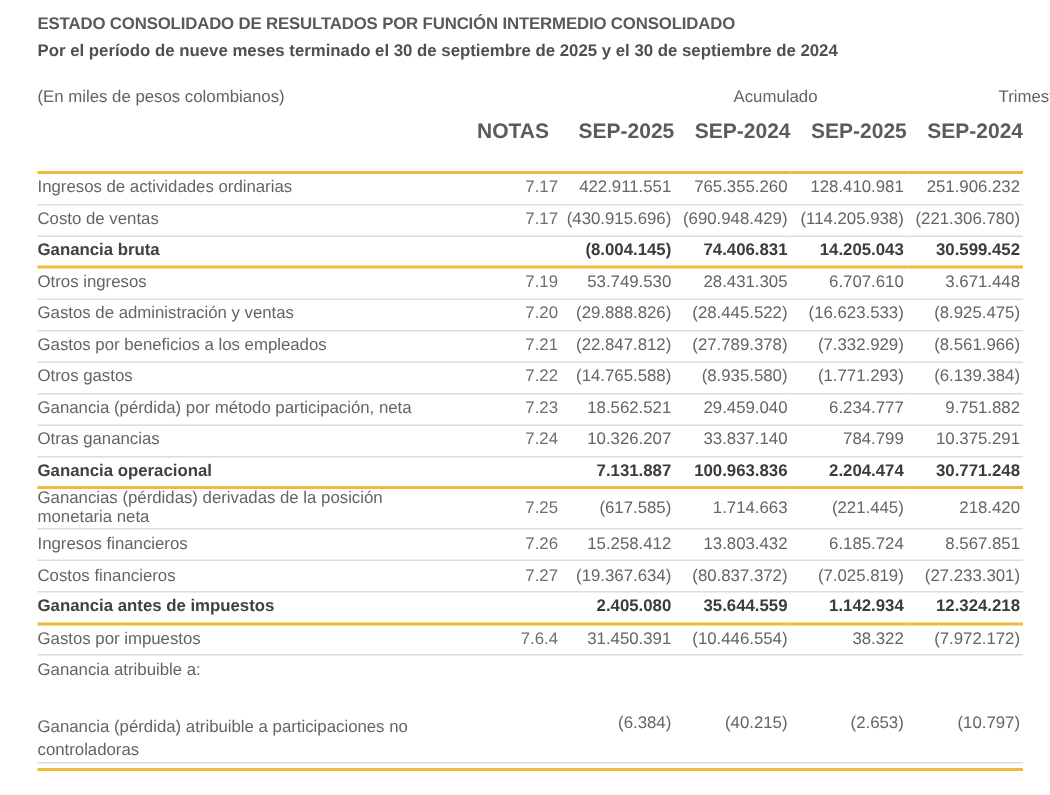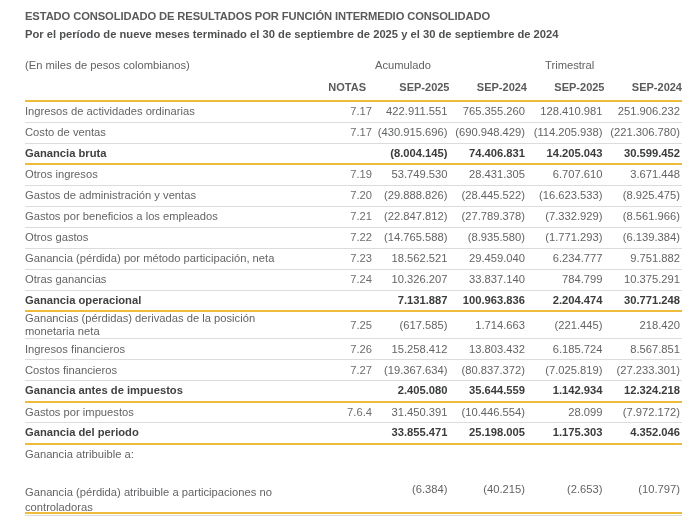--- a/index.html
+++ b/index.html
@@ -53,21 +53,21 @@
     color: #616265;
     line-height: 16px;
     white-space: nowrap;
   }
   .group-label {
     position: absolute;
     top: 0;
     font-size: 11.2px;
     color: #616265;
     line-height: 16px;
-    text-align: left;
+    text-align: right;
     white-space: nowrap;
   }
   .group-acumulado { left: 350px; width: 170px; }
   .group-trimestral { left: 520px; width: 170px; }
 
   
   .tbl-wrap {
     position: absolute;
     left: 25px;
     top: 70px;
@@ -85,26 +85,26 @@
 
   table.fin th, table.fin td {
     padding: 0;
     vertical-align: middle;
     line-height: 13px;
   }
 
   
   tr.head-row th {
     height: 24px;
-    font-size: 11px;
+    font-size: 14px;
     font-weight: bold;
     color: #5a5b5d;
     text-align: right;
     padding-right: 0px;
-    padding-bottom: 6px;
+    padding-bottom: 20px;
     vertical-align: bottom;
     border-bottom: 2.4px solid #efbb3a;
   }
   tr.head-row th.h-concept { border-bottom: 2.4px solid #efbb3a; }
   tr.head-row th.h-notas { text-align: right; padding-right: 6px; }
 
   
   td.concept {
     text-align: left;
     padding-left: 2px;
@@ -321,30 +321,22 @@
             <td class="num"><span class="cellvalue">2.405.080</span></td>
             <td class="num"><span class="cellvalue">35.644.559</span></td>
             <td class="num"><span class="cellvalue">1.142.934</span></td>
             <td class="num"><span class="cellvalue">12.324.218</span></td>
           </tr>
           <tr class="row">
             <td class="concept">Gastos por impuestos</td>
             <td class="notas">7.6.4</td>
             <td class="num"><span class="cellvalue">31.450.391</span></td>
             <td class="num"><span class="cellvalue">(10.446.554)</span></td>
-            <td class="num"><span class="cellvalue">28.099</span></td>
+            <td class="num"><span class="cellvalue">38.322</span></td>
             <td class="num"><span class="cellvalue">(7.972.172)</span></td>
-          </tr>
-          <tr class="row bold rule-gold">
-            <td class="concept">Ganancia del periodo</td>
-            <td class="notas"></td>
-            <td class="num"><span class="cellvalue">33.855.471</span></td>
-            <td class="num"><span class="cellvalue">25.198.005</span></td>
-            <td class="num"><span class="cellvalue">1.175.303</span></td>
-            <td class="num"><span class="cellvalue">4.352.046</span></td>
           </tr>
           <tr class="row rule-none">
             <td class="concept">Ganancia atribuible a:</td>
             <td class="notas"></td>
             <td class="num"><span class="cellvalue"></span></td>
             <td class="num"><span class="cellvalue"></span></td>
             <td class="num"><span class="cellvalue"></span></td>
             <td class="num"><span class="cellvalue"></span></td>
           </tr>
           <tr class="row tall">

